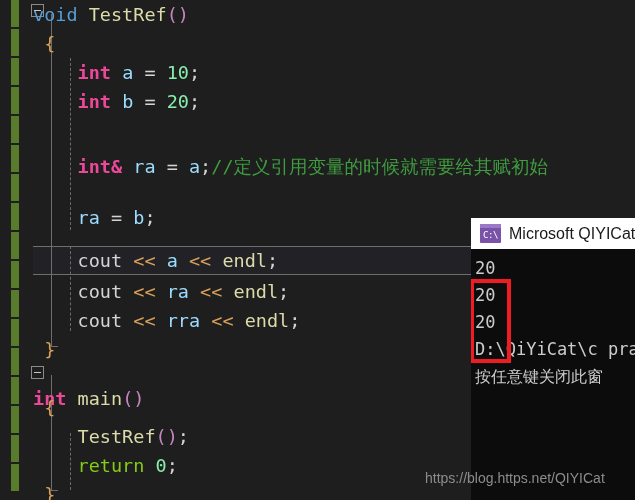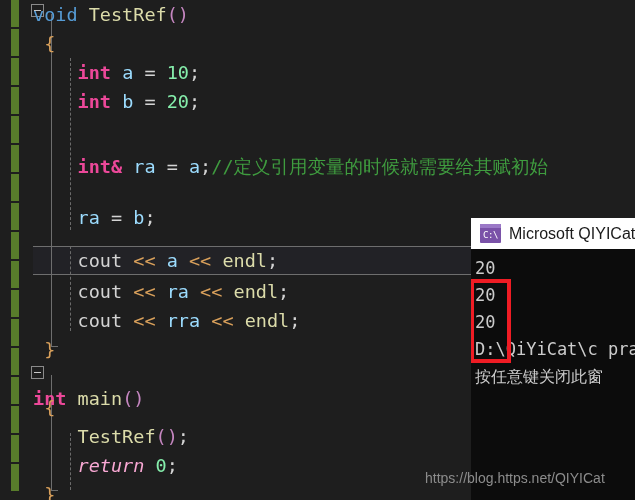--- a/index.html
+++ b/index.html
@@ -79,21 +79,21 @@
   .kw   { color: #569cd6; }
   .typ  { color: #ec4899; font-weight: bold; }
   .fn   { color: #dcdcaa; }
   .var  { color: #9cdcfe; }
   .num  { color: #86efac; }
   .cmt  { color: #3f9c3f; }
   .op   { color: #d4d4d4; }
   .punc { color: #d4d4d4; }
   .brk  { color: #d9a05b; }
   .mag  { color: #c586c0; }
-  .ctl  { color: #f9a8d4; font-style: italic; }
+  .ctl  { color: #84cc16; }
   .id   { color: #d4d4d4; }
 
   
   .collapse {
     position: absolute;
     width: 13px; height: 13px;
     border: 1px solid #8a8a8a;
     box-sizing: border-box;
     background: #1e1e1e;
   }

